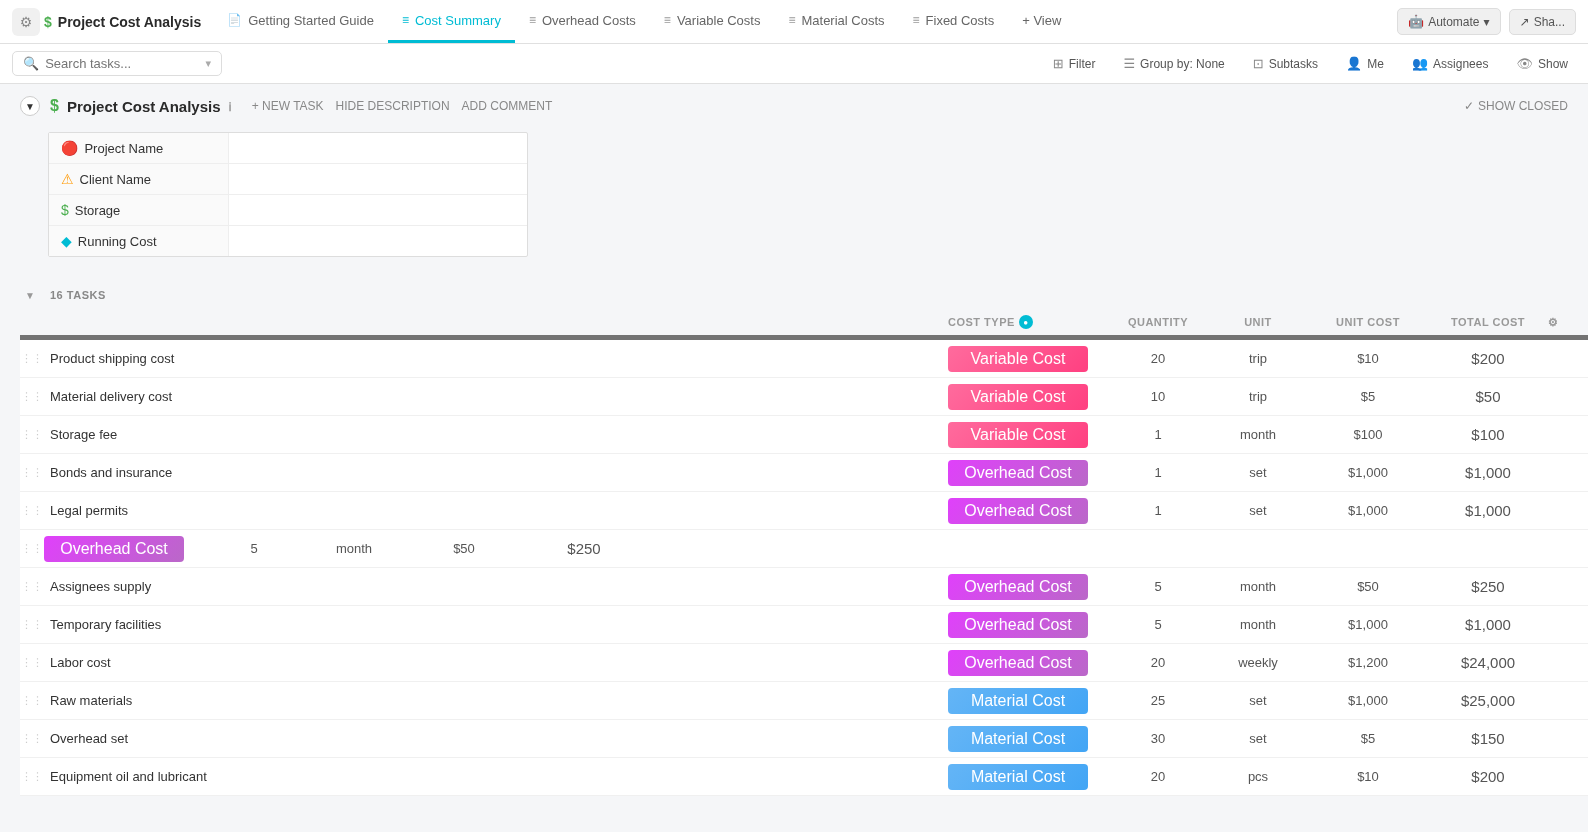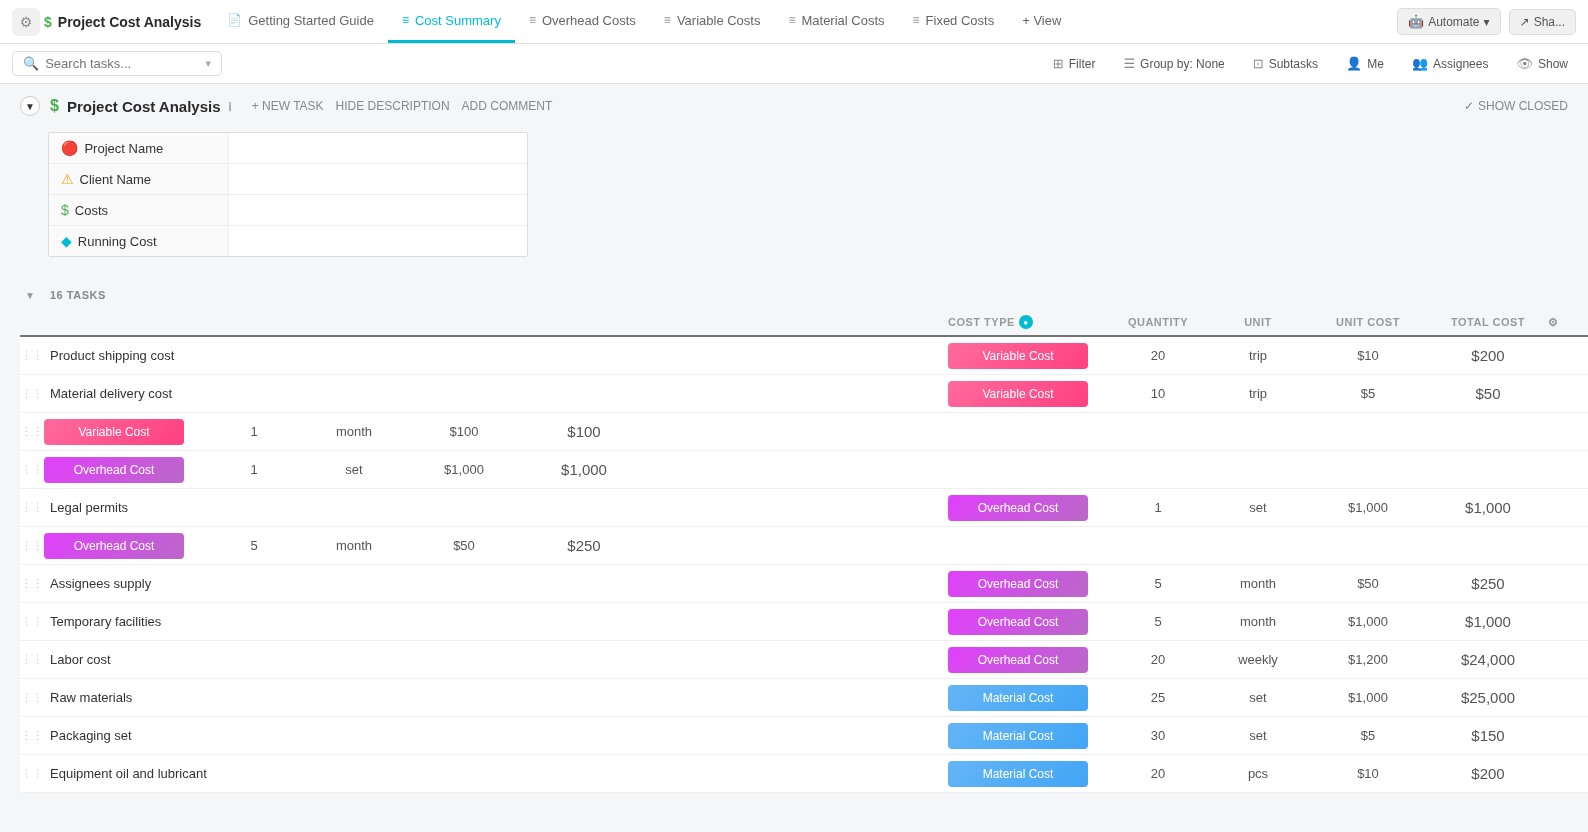--- a/index.html
+++ b/index.html
@@ -81,42 +81,42 @@
     .label-icon { font-size:14px; }
 
     
     .tasks-section { margin-top: 10px; }
     .tasks-header {
       display:flex; align-items:center; gap:10px; padding: 8px 0 4px 0;
     }
     .tasks-count { font-size:11px; font-weight:600; color:#888; letter-spacing:0.5px; }
     .tasks-table-header {
       display:flex; align-items:center; background: #f5f6f8;
-      padding: 6px 0; border-bottom: 2px solid #737373;
+      padding: 6px 0; border-bottom: 5px solid #737373;
       font-size:11px; color:#999; font-weight:600; letter-spacing:0.5px;
       text-transform: uppercase;
     }
     .col-task { flex:1; padding-left: 30px; }
     .col-cost-type { width: 160px; display:flex; align-items:center; gap:4px; }
     .col-quantity { width: 100px; text-align:center; }
     .col-unit { width: 100px; text-align:center; }
     .col-unit-cost { width: 120px; text-align:center; }
     .col-total-cost { width: 120px; text-align:center; }
     .col-settings { width: 40px; }
 
     
     .task-row {
       display:flex; align-items:center; background:#fff; border-bottom: 1px solid #f0f0f0;
       height: 38px;
     }
     .task-drag { width:24px; display:flex; align-items:center; justify-content:center; color:#ccc; font-size:11px; flex-shrink:0; }
     .task-name { flex:1; font-size:13px; color:#333; padding-left: 6px; }
     .cost-badge {
       width: 140px; height: 26px; border-radius:4px; display:flex; align-items:center;
-      justify-content:center; font-size:12px; font-weight:500; color:#fff;
+      justify-content:center; font-size:16px; font-weight:500; color:#fff;
       flex-shrink:0;
       text-align:right;
     }
     .badge-variable { background: linear-gradient(135deg, #ff6b9d, #ff4081); }
     .badge-overhead { background: linear-gradient(135deg, #e040fb, #ba68c8); }
     .badge-material { background: linear-gradient(135deg, #64b5f6, #42a5f5); }
     .task-quantity { width:100px; text-align:center; font-size:13px; color:#555; }
     .task-unit { width:100px; text-align:center; font-size:13px; color:#555; }
     .task-unit-cost { width:120px; text-align:center; font-size:13px; color:#555; }
     .task-total-cost { width:120px; text-align:center; font-size:15px; color:#555; }
@@ -255,21 +255,21 @@
     <div class="desc-row">
       <div class="desc-label">
         <span class="label-icon" style="color:#ff9800;">⚠</span>
         <span>Client Name</span>
       </div>
       <div class="desc-value"></div>
     </div>
     <div class="desc-row">
       <div class="desc-label">
         <span class="label-icon" style="color:#4caf50;">$</span>
-        <span>Costs</span>
+        <span>Storage</span>
       </div>
       <div class="desc-value"></div>
     </div>
     <div class="desc-row">
       <div class="desc-label">
         <span class="label-icon" style="color:#00bcd4;">◆</span>
         <span>Running Cost</span>
       </div>
       <div class="desc-value"></div>
     </div>
@@ -319,31 +319,33 @@
         <div class="cost-badge badge-variable">Variable Cost</div>
       </div>
       <div class="task-quantity col-quantity">10</div>
       <div class="task-unit col-unit">trip</div>
       <div class="task-unit-cost col-unit-cost">$5</div>
       <div class="task-total-cost col-total-cost">$50</div>
       <div class="task-settings-col"></div>
     </div>
         <div class="task-row">
       <div class="task-drag">⋮⋮</div>
+      <div class="task-name">Storage fee</div>
       <div class="col-cost-type" style="padding-right:18px;">
         <div class="cost-badge badge-variable">Variable Cost</div>
       </div>
       <div class="task-quantity col-quantity">1</div>
       <div class="task-unit col-unit">month</div>
       <div class="task-unit-cost col-unit-cost">$100</div>
       <div class="task-total-cost col-total-cost">$100</div>
       <div class="task-settings-col"></div>
     </div>
         <div class="task-row">
       <div class="task-drag">⋮⋮</div>
+      <div class="task-name">Bonds and insurance</div>
       <div class="col-cost-type" style="padding-right:18px;">
         <div class="cost-badge badge-overhead">Overhead Cost</div>
       </div>
       <div class="task-quantity col-quantity">1</div>
       <div class="task-unit col-unit">set</div>
       <div class="task-unit-cost col-unit-cost">$1,000</div>
       <div class="task-total-cost col-total-cost">$1,000</div>
       <div class="task-settings-col"></div>
     </div>
         <div class="task-row">
@@ -412,21 +414,21 @@
         <div class="cost-badge badge-material">Material Cost</div>
       </div>
       <div class="task-quantity col-quantity">25</div>
       <div class="task-unit col-unit">set</div>
       <div class="task-unit-cost col-unit-cost">$1,000</div>
       <div class="task-total-cost col-total-cost">$25,000</div>
       <div class="task-settings-col"></div>
     </div>
         <div class="task-row">
       <div class="task-drag">⋮⋮</div>
-      <div class="task-name">Packaging set</div>
+      <div class="task-name">Overhead set</div>
       <div class="col-cost-type" style="padding-right:18px;">
         <div class="cost-badge badge-material">Material Cost</div>
       </div>
       <div class="task-quantity col-quantity">30</div>
       <div class="task-unit col-unit">set</div>
       <div class="task-unit-cost col-unit-cost">$5</div>
       <div class="task-total-cost col-total-cost">$150</div>
       <div class="task-settings-col"></div>
     </div>
         <div class="task-row">

